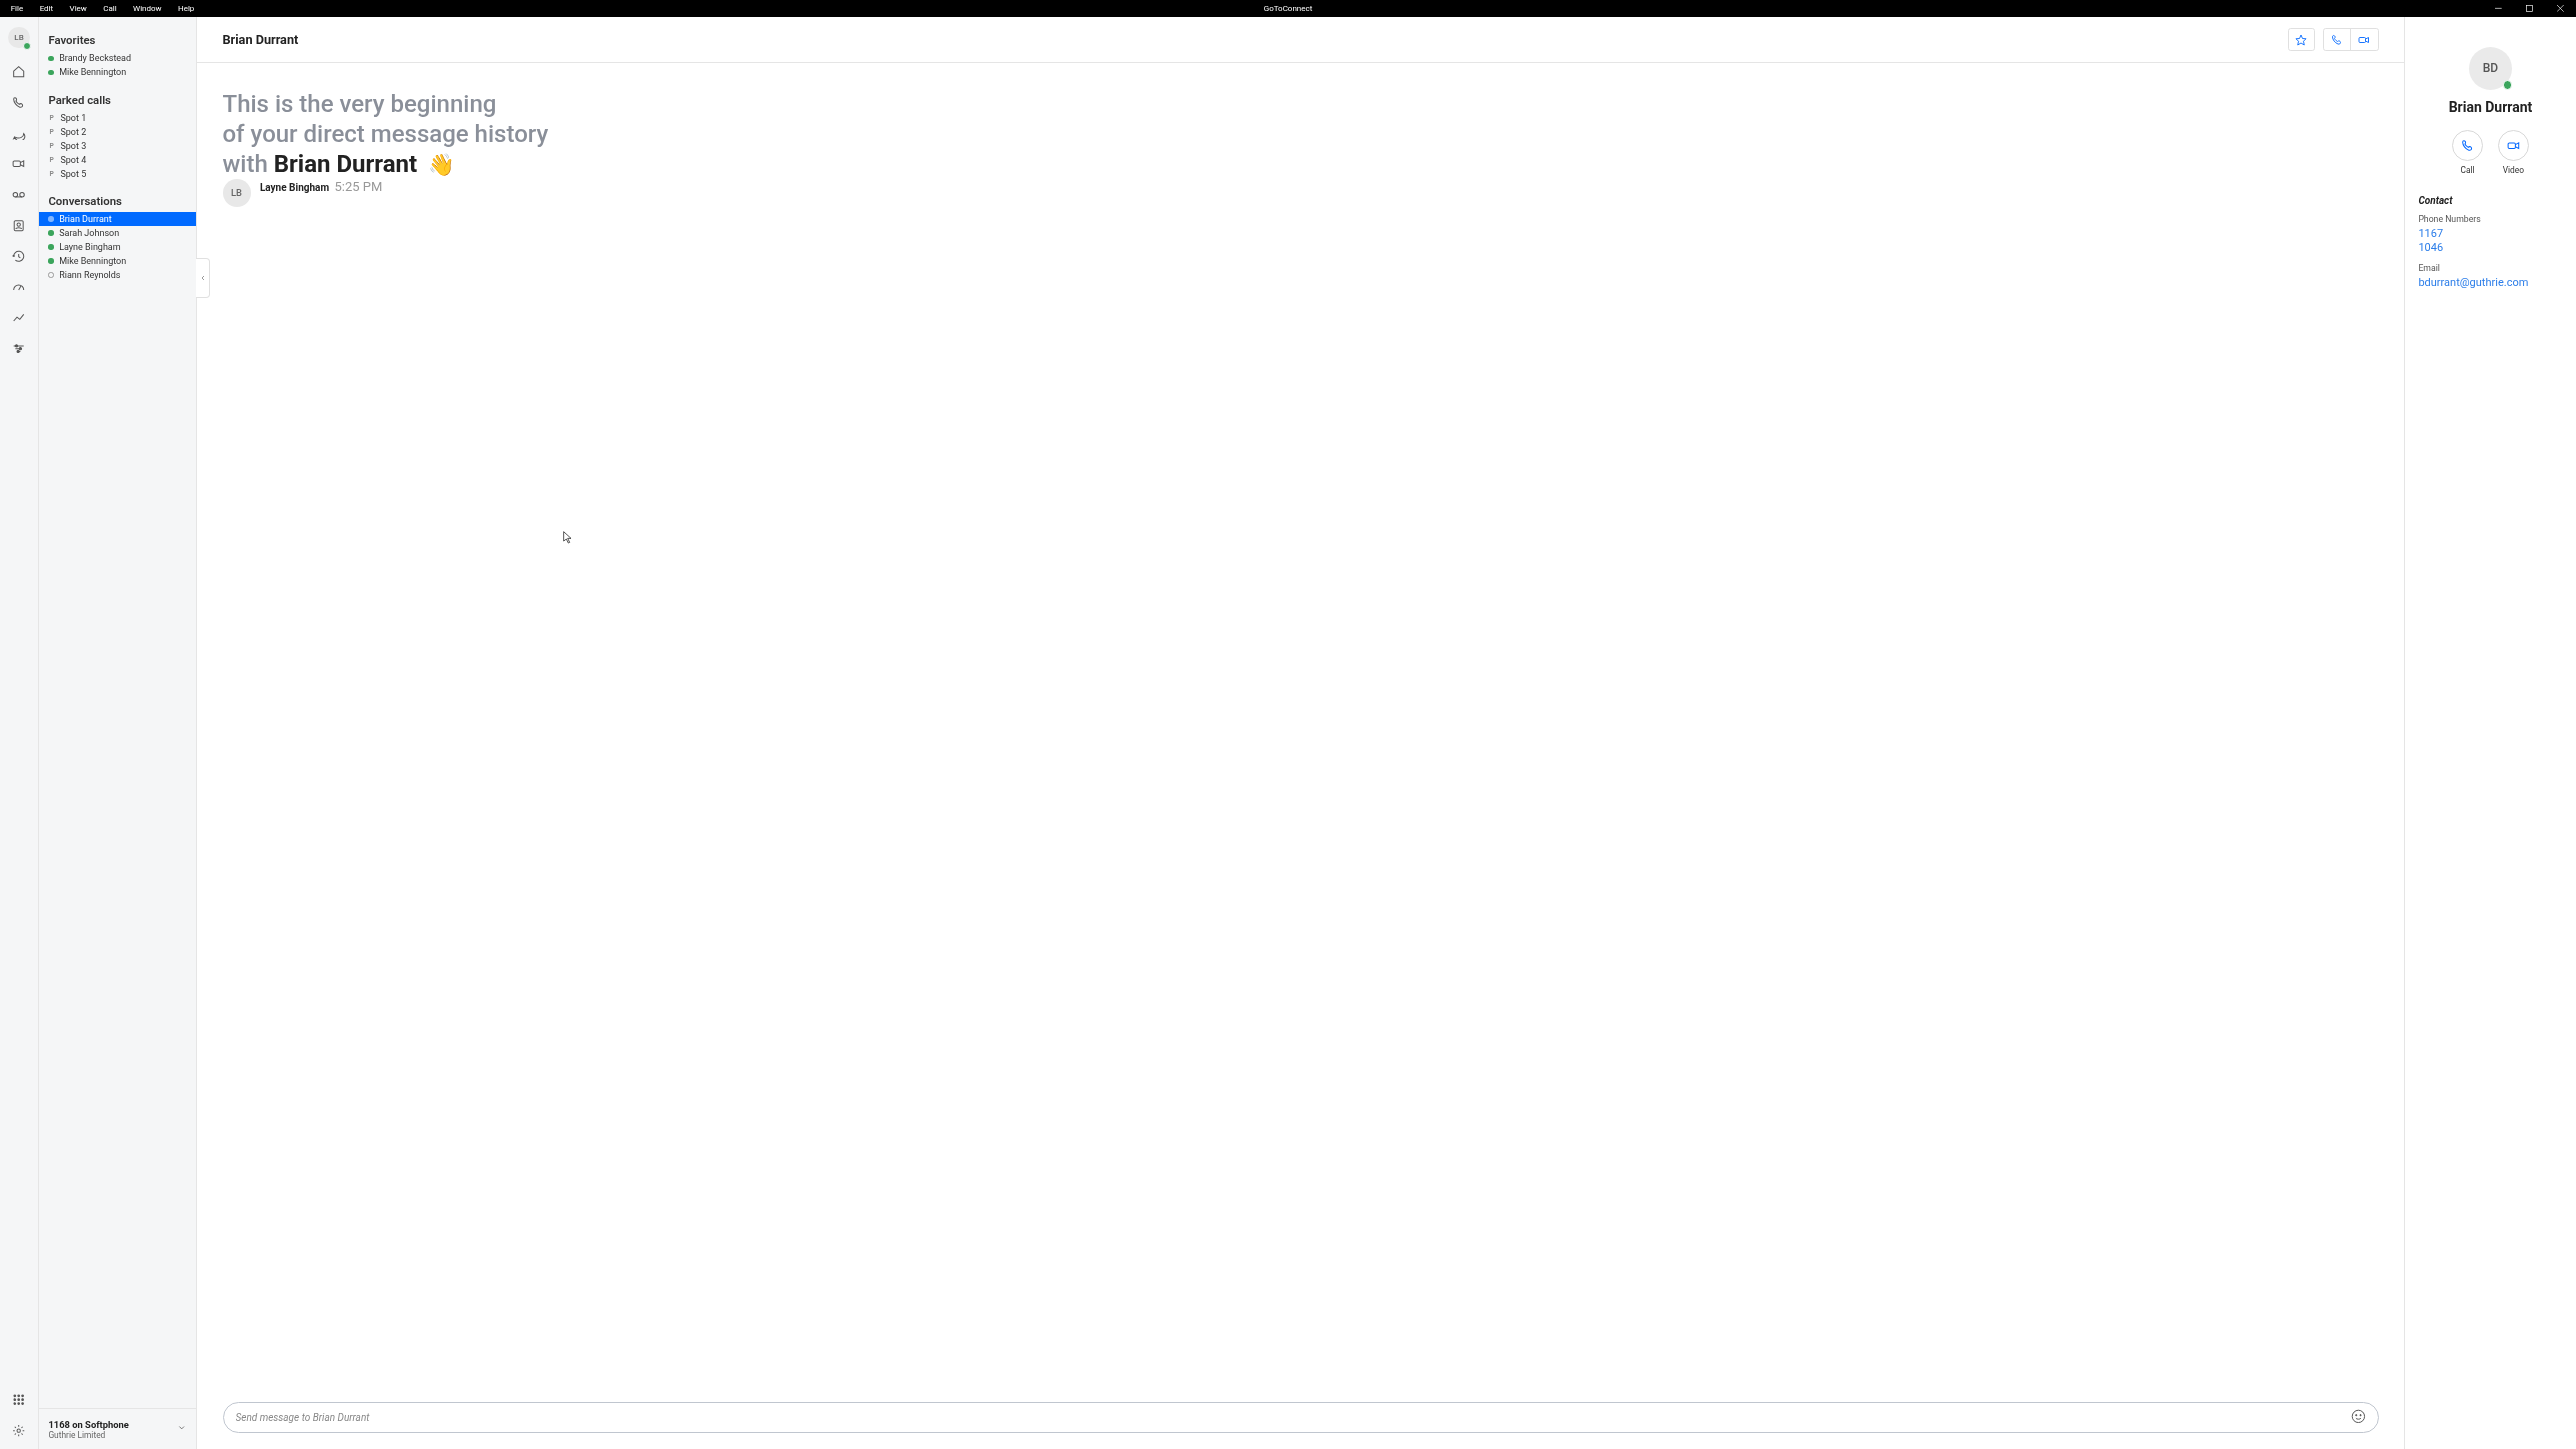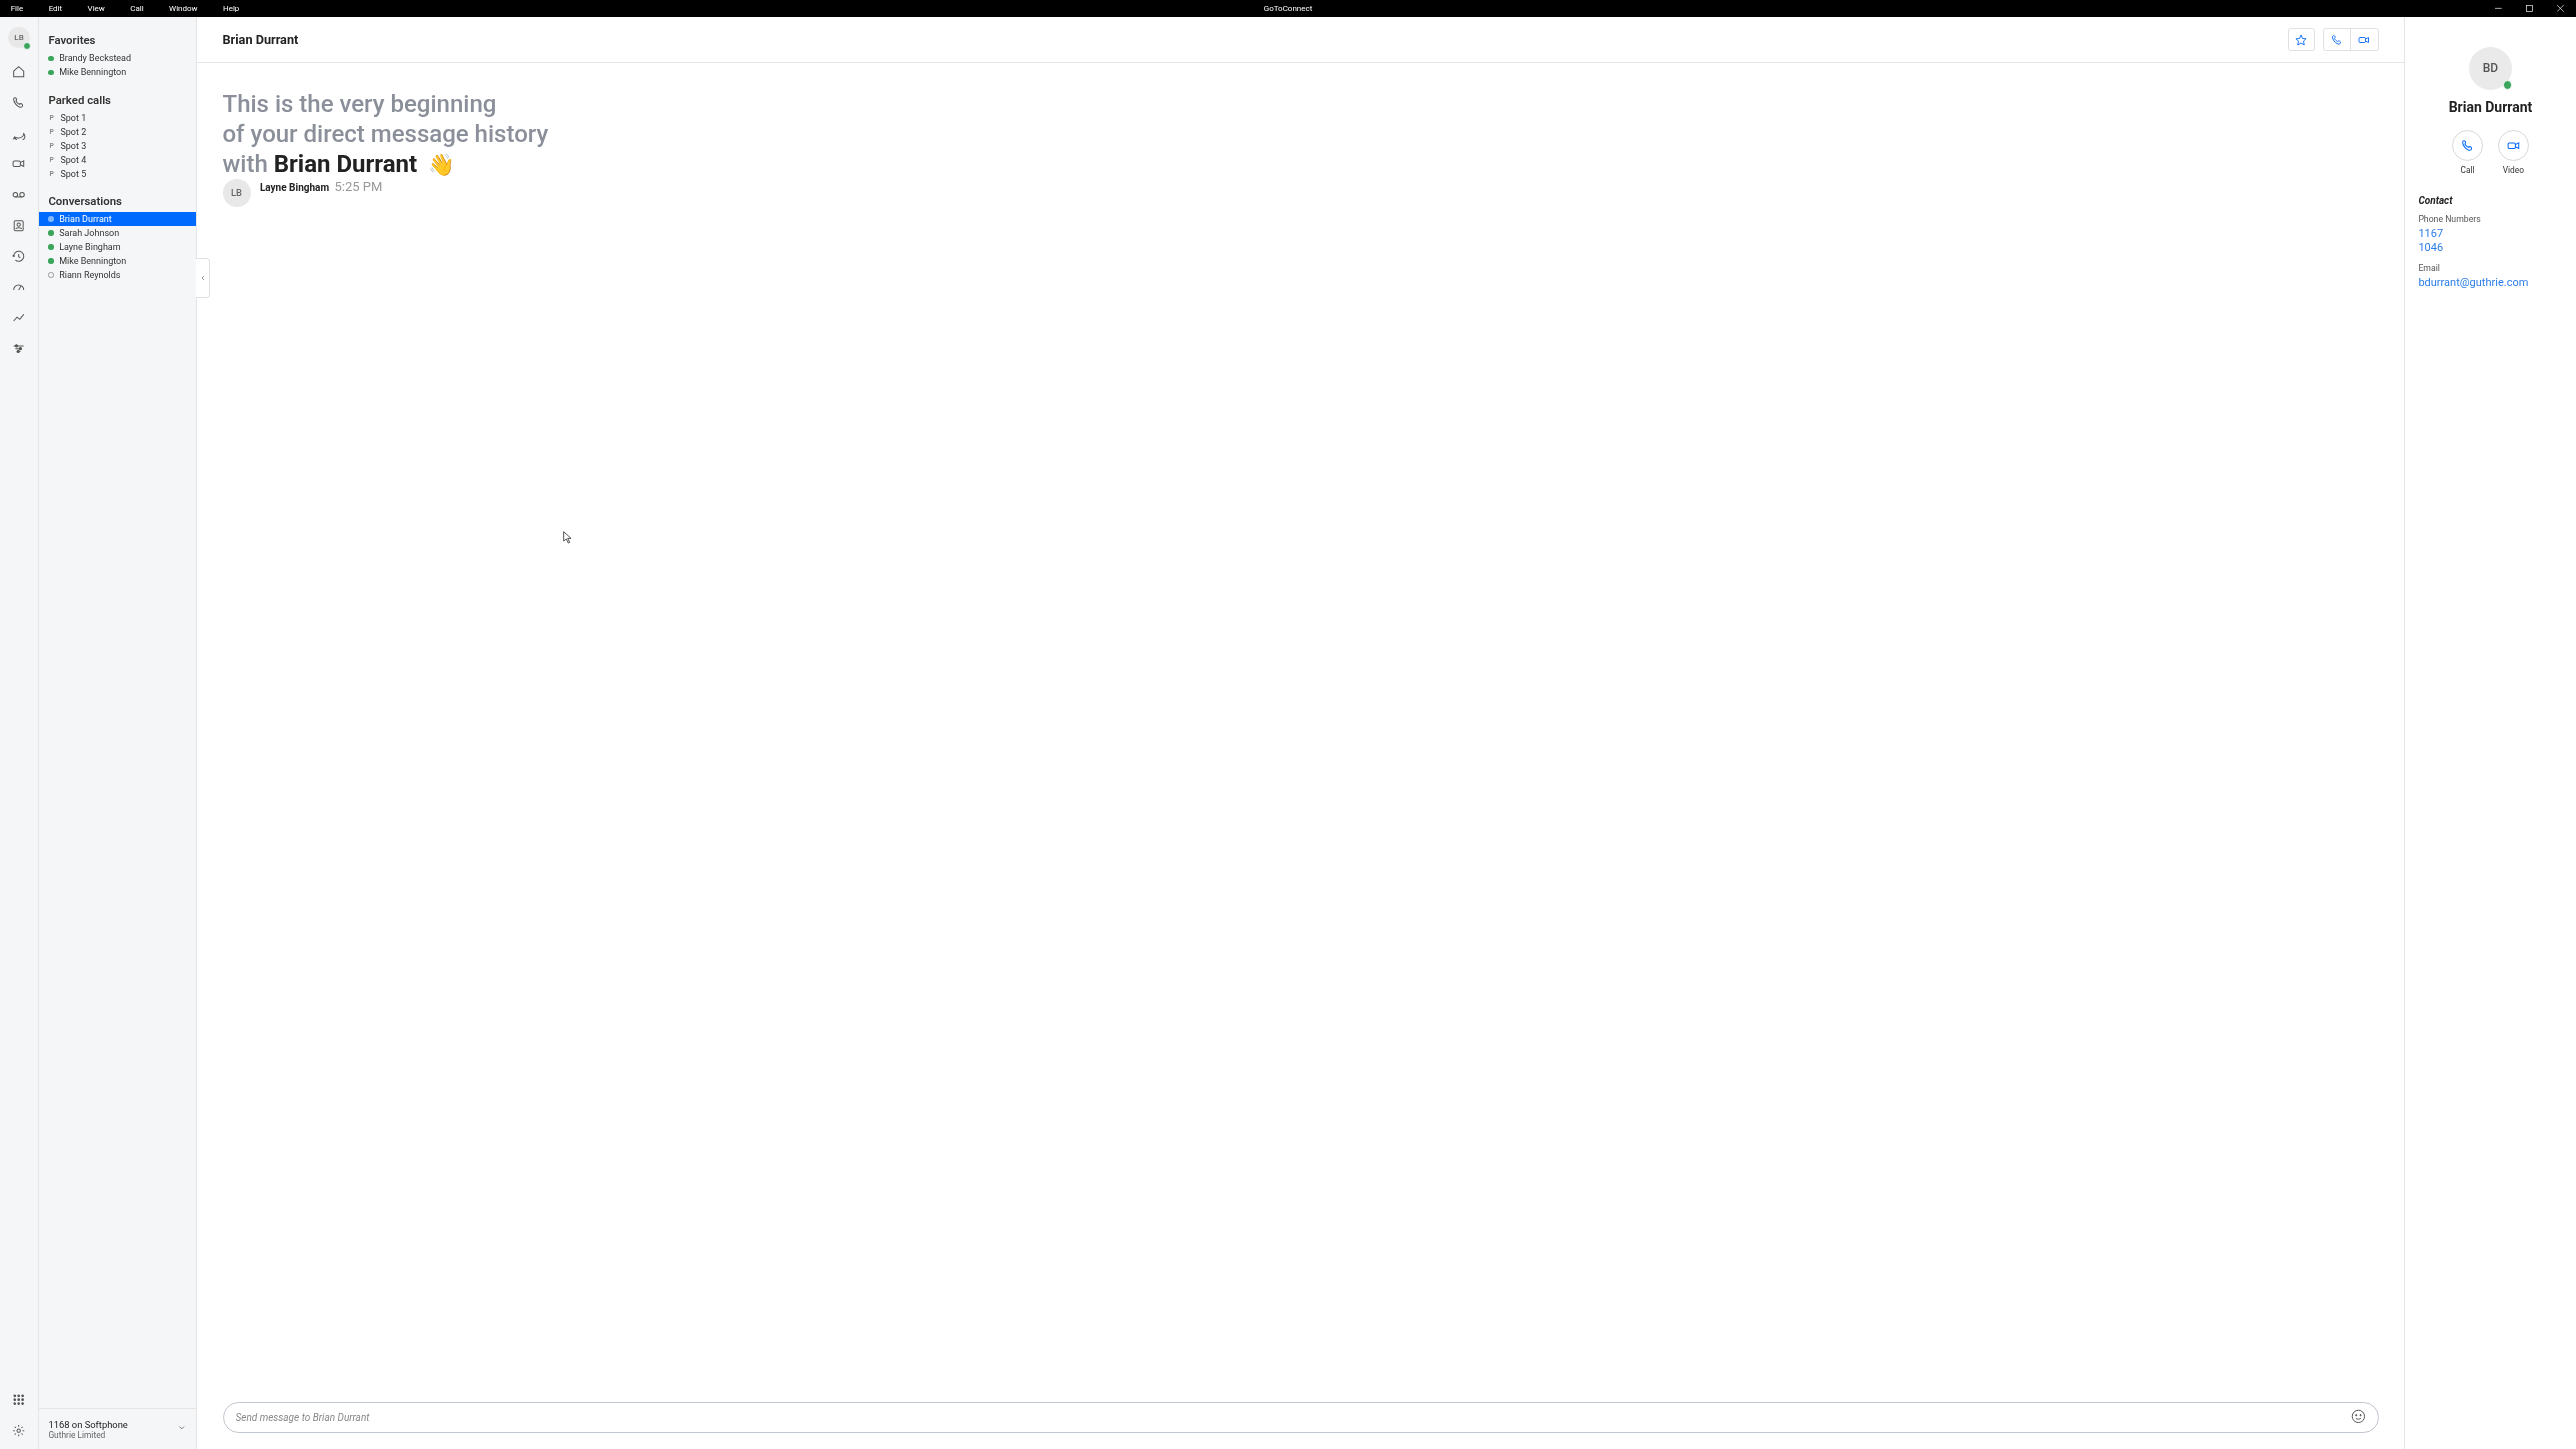--- a/index.html
+++ b/index.html
@@ -1,19 +1,19 @@
 <!DOCTYPE html>
 <html style="font-size:10.7px"><head>
 <meta charset="utf-8">
 <style>
 * { margin: 0; padding: 0; box-sizing: border-box; font-family: -apple-system, BlinkMacSystemFont, "Segoe UI", Roboto, sans-serif; }
 html, body { width: 100%; height: 100%; overflow: hidden; background: #fff; }
 
 .titlebar { height: 17.4px; background: #000; color: #fff; display: flex; align-items: center; font-size: 8px; position: relative; }
-.menu-items { display: flex; gap: 12px; padding-left: 4px; }
+.menu-items { display: flex; gap: 3px; padding-left: 4px; }
 .menu-item { padding: 2.7px 6.7px; cursor: pointer; }
 .app-title { position: absolute; left: 50%; transform: translateX(-50%); font-size: 8px; }
 .window-controls { position: absolute; right: 0; display: flex; }
 .win-ctrl { width: 31px; height: 17.4px; display: flex; align-items: center; justify-content: center; cursor: pointer; }
 .win-ctrl svg { width: 6.7px; height: 6.7px; stroke: #fff; fill: none; stroke-width: 1; }
 
 .app-body { display: flex; height: calc(100% - 17.4px); }
 
 .icon-rail { width: 39px; background: #f5f6f7; border-right: 0.7px solid #e5e5e5; display: flex; flex-direction: column; align-items: center; padding-top: 9.4px; gap: 16px; }
 .avatar-small { width: 21.5px; height: 21.5px; border-radius: 50%; background: #e8e8e8; color: #666; display: flex; align-items: center; justify-content: center; font-size: 8px; font-weight: 500; position: relative; }
@@ -24,21 +24,21 @@
 
 .sidebar { width: 158px; background: #f5f6f7; border-right: 0.7px solid #e5e5e5; display: flex; flex-direction: column; overflow-y: auto; padding-top: 12px; }
 .section-header { font-size: 11.4px; font-weight: 600; color: #333; padding: 4px 9.4px; }
 .list-item { display: flex; align-items: center; gap: 5.4px; padding: 2px 9.4px; font-size: 9px; color: #333; cursor: pointer; }
 .list-item.selected { background: #006aff; color: #fff; }
 .presence-dot { width: 5.4px; height: 5.4px; border-radius: 50%; background: #3ba55c; flex-shrink: 0; }
 .presence-dot.offline { background: transparent; border: 1px solid #999; }
 .list-item.selected .presence-dot { background: #fff; opacity: 0.5; }
 .park-badge { width: 6.7px; height: 6.7px; display: flex; align-items: center; justify-content: center; font-size: 6.7px; color: #888; font-weight: 600; flex-shrink: 0; }
 .sidebar-footer { margin-top: auto; padding: 9.4px; display: flex; align-items: center; justify-content: space-between; border-top: 0.7px solid #e5e5e5; }
-.footer-text .line1 { font-size: 9.4px; font-weight: 400; color: #222; }
+.footer-text .line1 { font-size: 9.4px; font-weight: 700; color: #222; }
 .footer-text .line2 { font-size: 8.4px; color: #666; }
 .footer-chevron svg { width: 9.4px; height: 9.4px; stroke: #555; fill: none; stroke-width: 2; }
 
 .main { flex: 1; display: flex; flex-direction: column; border-right: 0.7px solid #e5e5e5; position: relative; background: #fff; }
 .chat-header { height: 46px; border-bottom: 0.7px solid #e5e5e5; display: flex; align-items: center; padding: 0 25.5px; justify-content: space-between; }
 .chat-title { font-size: 12.7px; font-weight: 700; color: #222; }
 .header-actions { display: flex; gap: 8px; align-items: center; }
 .header-btn { width: 27px; height: 23px; border: 0.7px solid #e0e0e0; border-radius: 2.7px; background: #fff; display: flex; align-items: center; justify-content: center; cursor: pointer; }
 .header-btn.group { display: flex; padding: 0; }
 .header-btn.group .half { width: 27px; height: 23px; display: flex; align-items: center; justify-content: center; }

